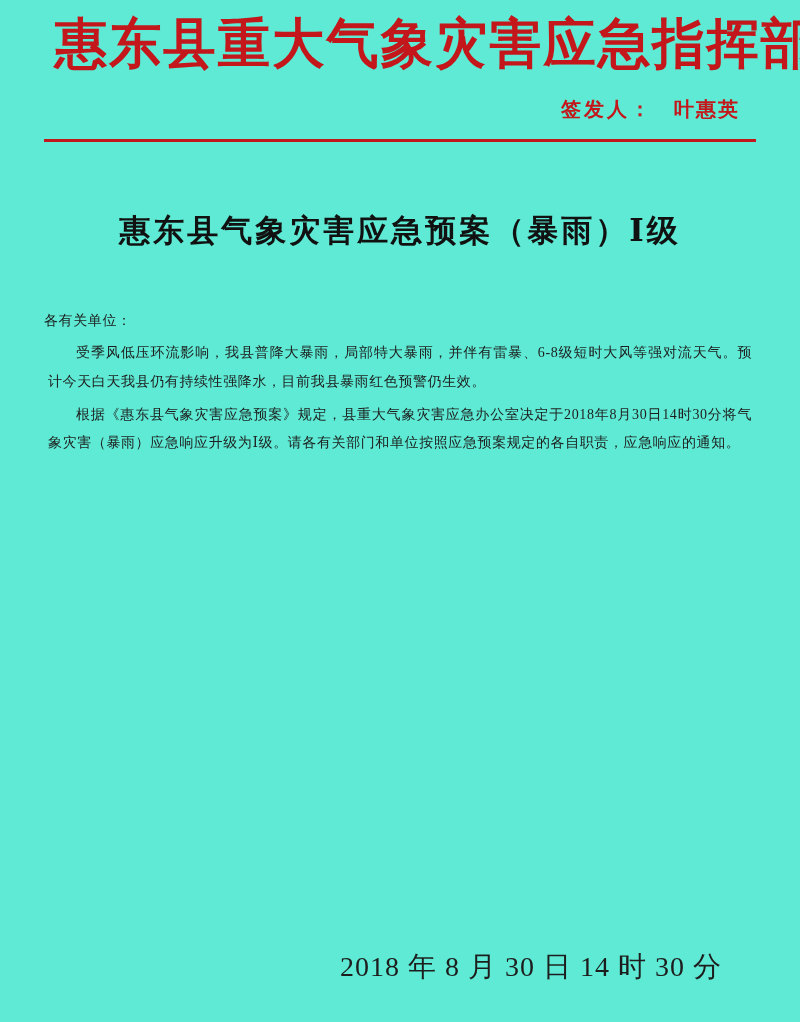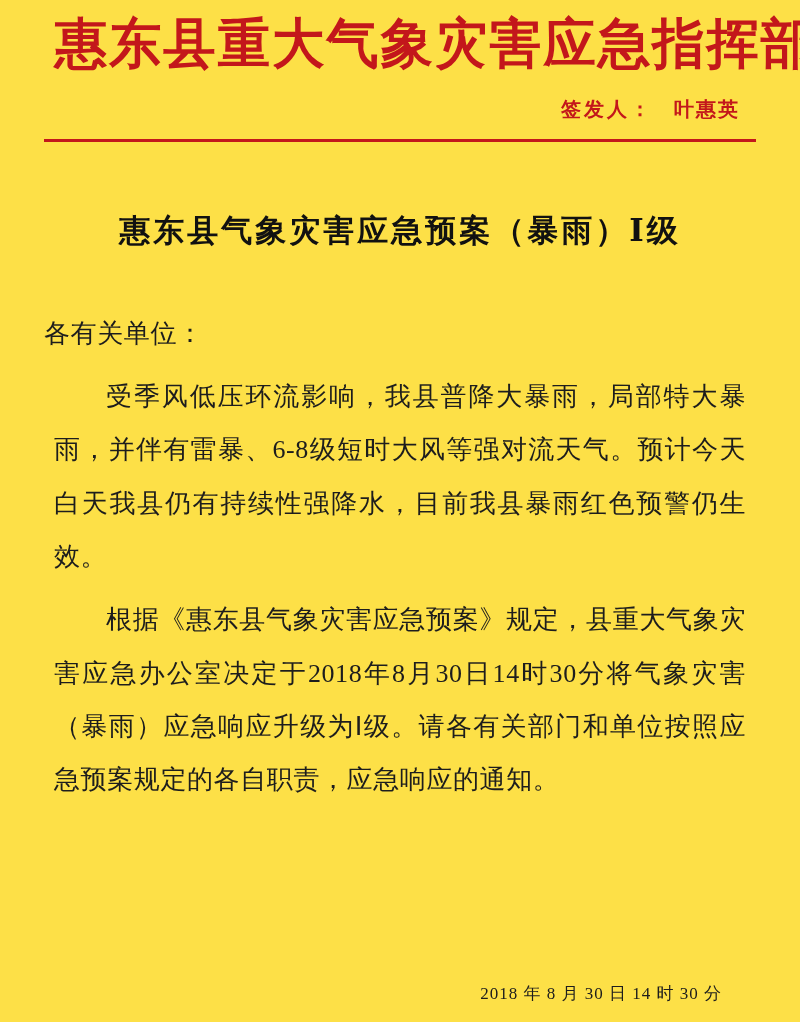--- a/index.html
+++ b/index.html
@@ -14,21 +14,21 @@
     color: #1a1a1a;
     position: relative;
     overflow: hidden;
   }
   .page {
     width: 800px;
     height: 1022px;
     box-sizing: border-box;
     padding: 0 44px;
     position: relative;
-    background: #fde047;
+    background: #5eead4;
   }
   
   .doc-header {
     padding-top: 14px;
     text-align: center;
   }
   .org-title {
     color: #c3171b;
     font-family: "Liberation Serif", "DejaVu Serif", serif;
     font-weight: bold;
@@ -77,43 +77,42 @@
   .doc-number {
     margin-top: 44px;
     text-align: center;
     font-size: 19px;
     letter-spacing: 2px;
     color: #2b2b2b;
   }
   
   .body-block {
     margin-top: 48px;
-    font-size: 26px;
+    font-size: 14px;
     line-height: 2.05;
     color: #1d1d1d;
     letter-spacing: 0.6px;
   }
   .salutation {
     margin: 0 0 2px 0;
   }
   .para {
-    margin: 10px;
+    margin: 4px;
     text-indent: 2em;
     text-align: justify;
     text-justify: inter-ideograph;
-    font-family: Liberation Serif, serif;
   }
   
   .footer {
     position: absolute;
     left: 44px;
     right: 44px;
-    bottom: 17px;
+    bottom: 36px;
     text-align: right;
-    font-size: 17px;
+    font-size: 28px;
     letter-spacing: 1px;
     color: #1d1d1d;
     padding-right: 34px;
   }
   .nowrap { white-space: nowrap; }
 </style>
 </head>
 <body>
 
 <div class="page">

